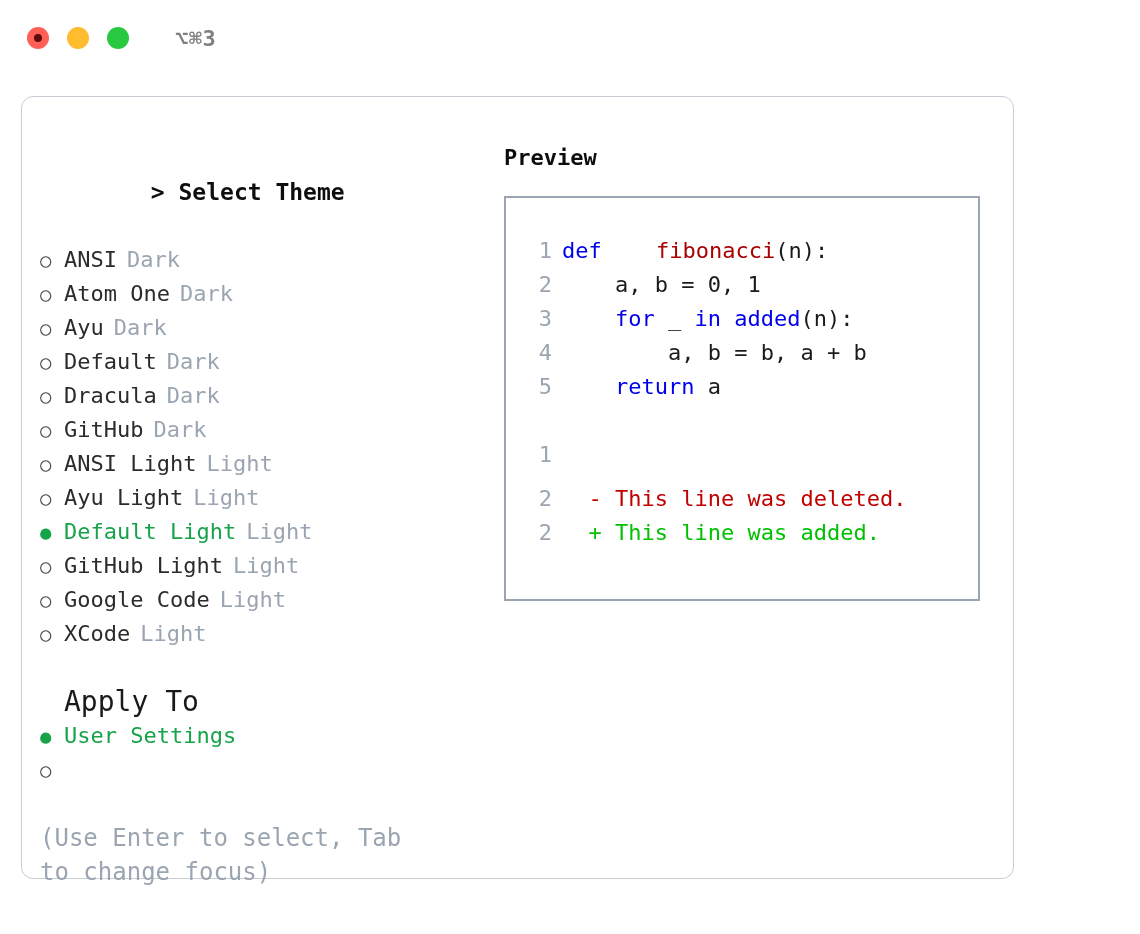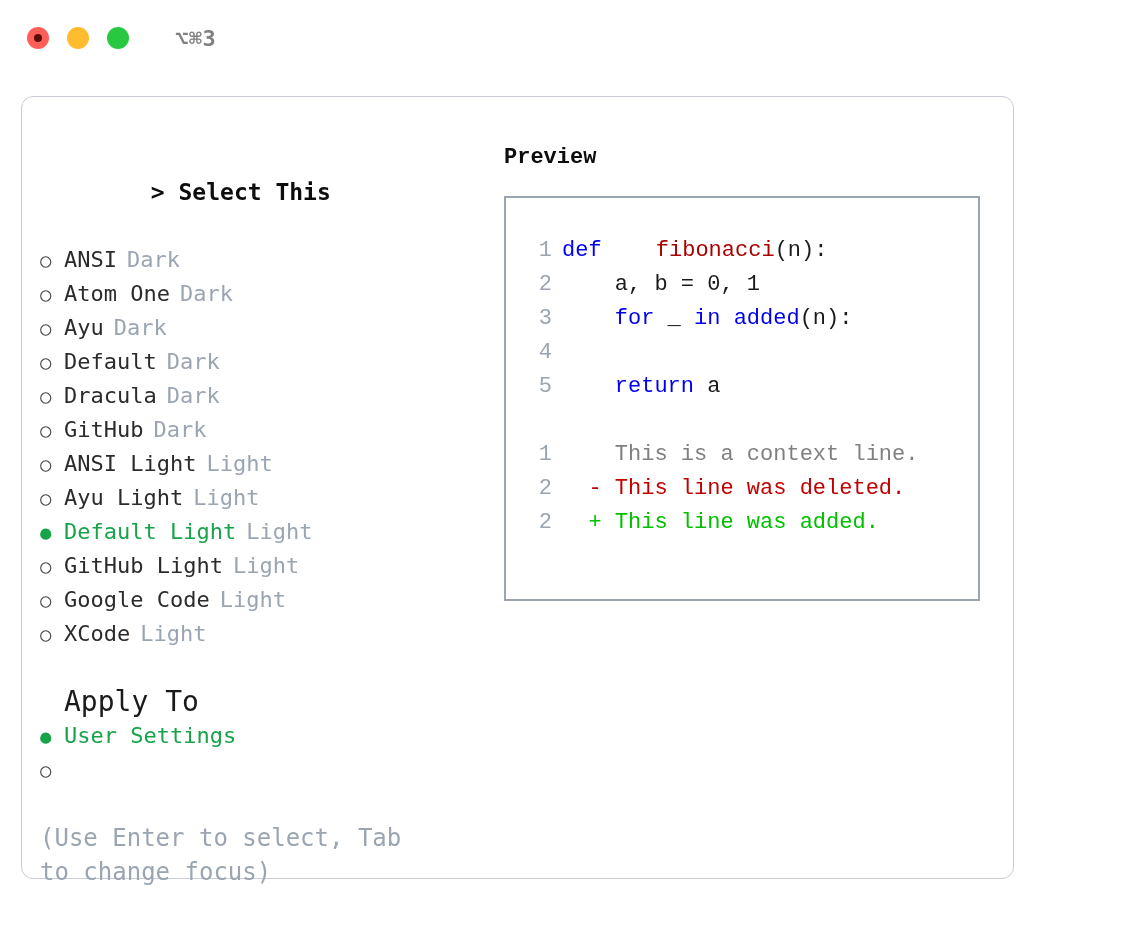--- a/index.html
+++ b/index.html
@@ -120,21 +120,20 @@
     line-height: 34px;
     color: #9aa5b1;
     width: 400px;
     padding-right: 0;
   }
 
   
   .right-col {
     padding-left: 12px;
     box-sizing: border-box;
-    font-family: Liberation Mono, monospace;
   }
   .preview-title {
     font-size: 22px;
     font-weight: bold;
     color: #0d0d0d;
     line-height: 34px;
     margin-bottom: 21px;
     white-space: pre;
   }
   .preview-box {
@@ -158,41 +157,41 @@
     flex: 0 0 28px;
     text-align: right;
     margin-right: 10px;
   }
   .code-body { white-space: pre; }
   .kw   { color: #0000ee; }
   .fn   { color: #aa0000; margin-left: 41px; }
   .pl   { color: #1a1a1a; }
   .blank-row { height: 34px; }
   .diff-ctx { color: #808080; }
-  .diff-del { color: #c10000; }
+  .diff-del { color: #c10000; margin-top: 10px; }
   .diff-add { color: #00c000; }
 </style>
 </head>
 <body>
 
 <div class="titlebar">
   <div class="lights">
     <div class="light red"></div>
     <div class="light yellow"></div>
     <div class="light green"></div>
   </div>
   <div class="shortcut">⌥⌘3</div>
 </div>
 
 <div class="panel">
   <div class="panel-inner">
 
     <div class="left-col">
       <div class="section-head">
-        <span>&gt;</span><span> </span><span>Select This</span>
+        <span>&gt;</span><span> </span><span>Select Theme</span>
       </div>
 
       <div id="theme-list">
           <div class="opt-row"><span class="bullet">○</span><span class="opt-label">ANSI</span><span class="opt-badge">Dark</span></div>
           <div class="opt-row"><span class="bullet">○</span><span class="opt-label">Atom One</span><span class="opt-badge">Dark</span></div>
           <div class="opt-row"><span class="bullet">○</span><span class="opt-label">Ayu</span><span class="opt-badge">Dark</span></div>
           <div class="opt-row"><span class="bullet">○</span><span class="opt-label">Default</span><span class="opt-badge">Dark</span></div>
           <div class="opt-row"><span class="bullet">○</span><span class="opt-label">Dracula</span><span class="opt-badge">Dark</span></div>
           <div class="opt-row"><span class="bullet">○</span><span class="opt-label">GitHub</span><span class="opt-badge">Dark</span></div>
           <div class="opt-row"><span class="bullet">○</span><span class="opt-label">ANSI Light</span><span class="opt-badge">Light</span></div>
@@ -217,26 +216,26 @@
       <div class="hint">(Use Enter to select, Tab to change focus)</div>
     </div>
 
     <div class="right-col">
       <div class="preview-title">Preview</div>
       <div class="preview-box">
         <div id="code-block">
             <div class="code-line"><span class="lineno">1</span><span class="code-body"><span class="kw">def </span><span class="fn">fibonacci</span><span class="pl">(n):</span></span></div>
             <div class="code-line"><span class="lineno">2</span><span class="code-body"><span class="pl">    a, b = 0, 1</span></span></div>
             <div class="code-line"><span class="lineno">3</span><span class="code-body"><span class="pl">    </span><span class="kw">for</span><span class="pl"> _ </span><span class="kw">in</span><span class="pl"> </span><span class="kw">added</span><span class="pl">(n):</span></span></div>
-            <div class="code-line"><span class="lineno">4</span></div>
+            <div class="code-line"><span class="lineno">4</span><span class="code-body"><span class="pl">        a, b = b, a + b</span></span></div>
             <div class="code-line"><span class="lineno">5</span><span class="code-body"><span class="pl">    </span><span class="kw">return</span><span class="pl"> a</span></span></div>
           </div>
         <div class="blank-row"></div>
         <div id="diff-block">
-            <div class="code-line"><span class="lineno">1</span><span class="code-body diff-ctx">    This is a context line.</span></div>
+            <div class="code-line"><span class="lineno">1</span></div>
             <div class="code-line"><span class="lineno">2</span><span class="code-body diff-del">  - This line was deleted.</span></div>
             <div class="code-line"><span class="lineno">2</span><span class="code-body diff-add">  + This line was added.</span></div>
           </div>
       </div>
     </div>
 
   </div>
 </div>
 
 </body></html>

